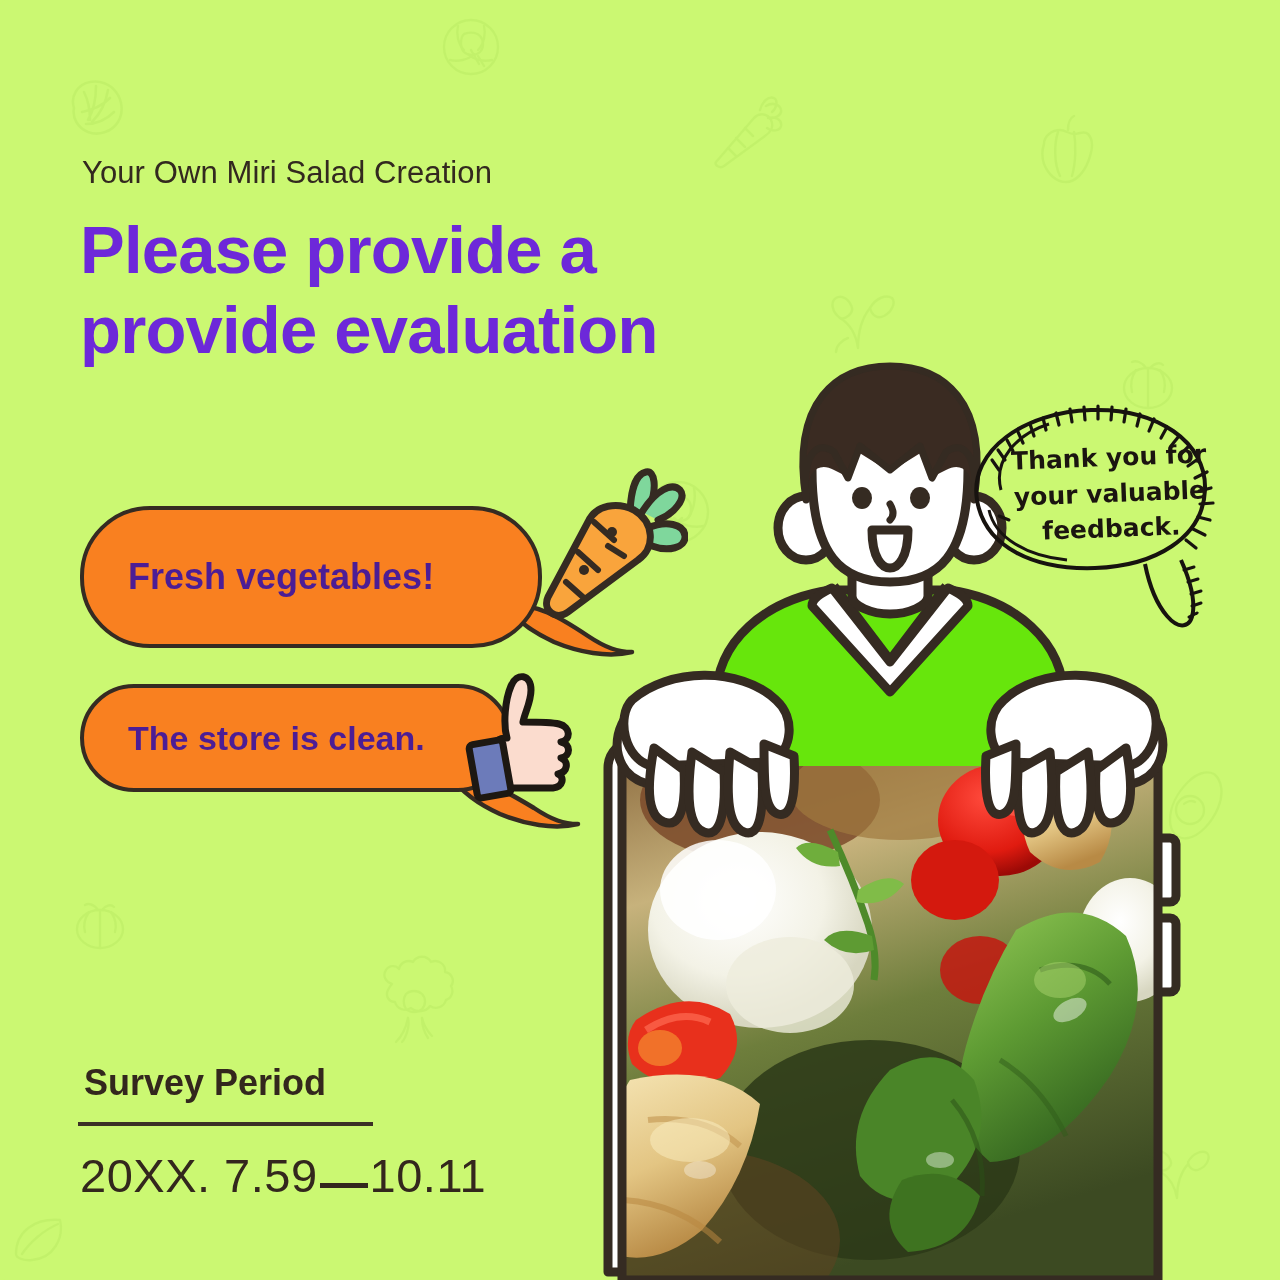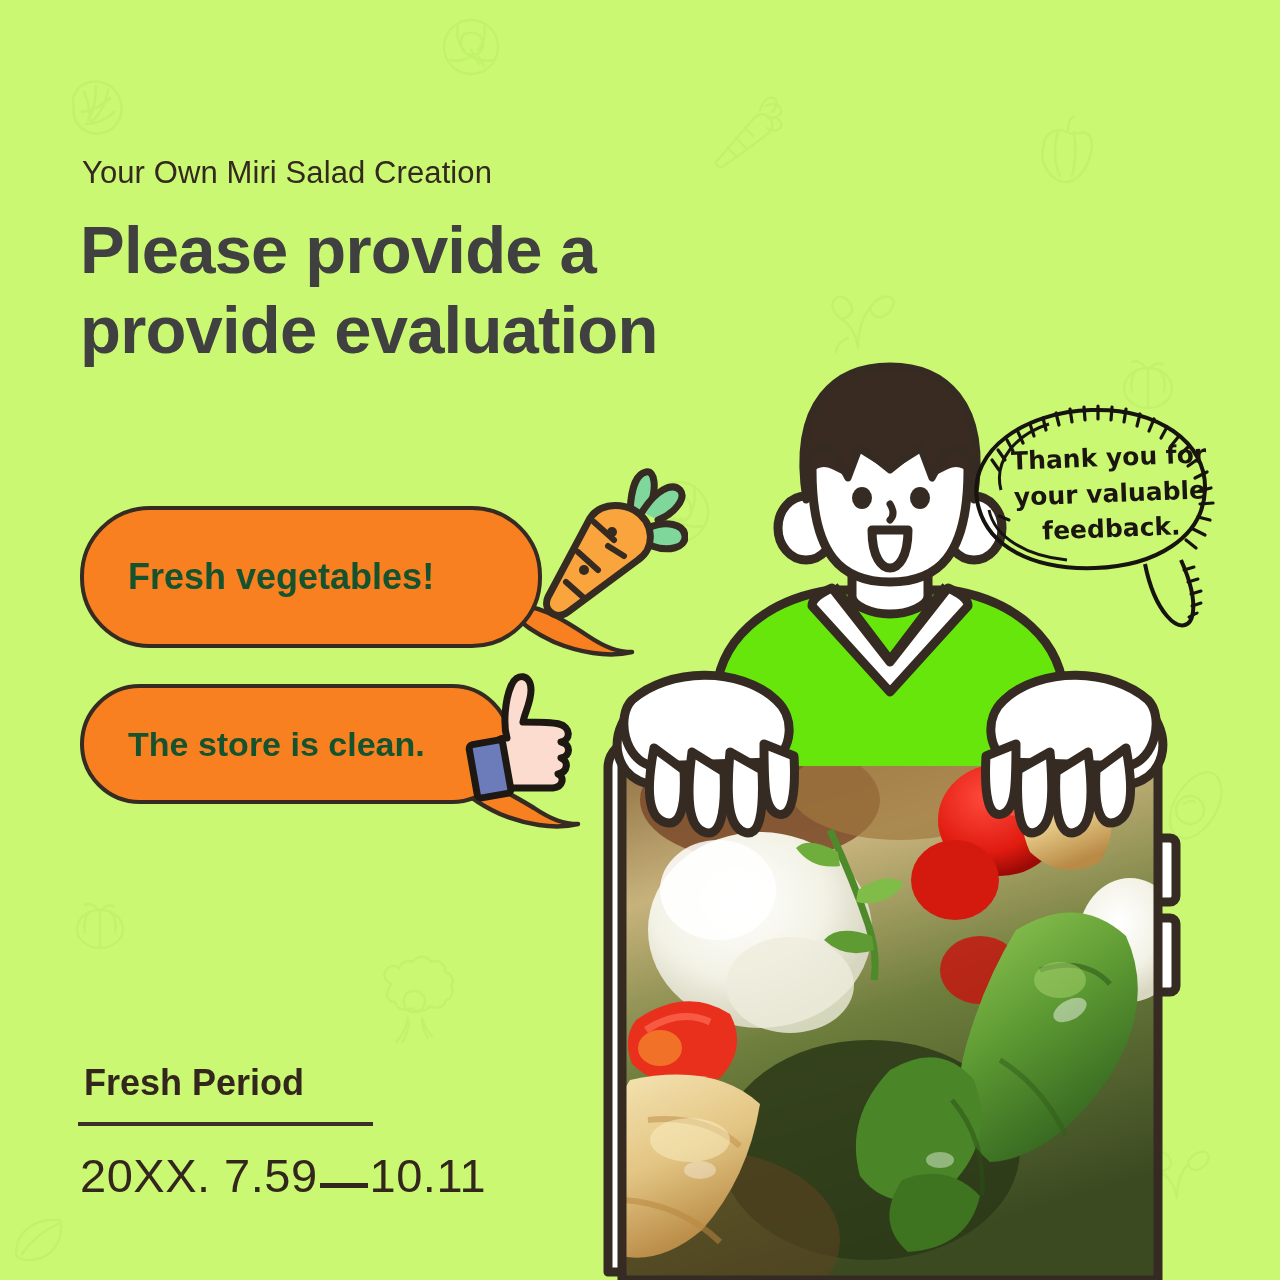--- a/index.html
+++ b/index.html
@@ -33,38 +33,38 @@
   .eyebrow {
     position:absolute; left:82px; top:155px;
     font-size:31px; font-weight:400; color:#33291F;
     letter-spacing:.1px;
     z-index:5;
   }
   .headline {
     position:absolute; left:80px; top:210px;
     width:740px;
     font-size:67px; font-weight:700; line-height:1.19;
-    color:#404040; letter-spacing:-.8px;
+    color:#6d28d9; letter-spacing:-.8px;
     z-index:5;
   }
 
   
   .bubble-wrap { position:absolute; z-index:8; }
   .bubble {
     position:relative;
     background:#F98020;
     border:4px solid #352B22;
     border-radius:70px;
     display:flex; align-items:center;
     padding:12px 44px;
-    color:#14532d;
+    color:#4c1d95;
     font-weight:700;
   }
   .bubble-1 { width:462px; height:142px; font-size:36px; }
-  .bubble-2 { width:432px; height:120px; font-size:34px; }
+  .bubble-2 { width:432px; height:108px; font-size:34px; }
   .bubble-tail { position:absolute; z-index:7; }
 
   
   .carrot { position:absolute; left:538px; top:460px; z-index:9; }
 
   
   .thumb { position:absolute; left:455px; top:668px; z-index:10; }
 
   
   .survey-title {
@@ -264,21 +264,21 @@
                  C 80 54, 96 54, 104 56 C 116 59, 116 72, 106 74
                  C 116 76, 116 88, 106 90
                  C 114 93, 113 104, 103 106
                  C 110 109, 108 119, 98 120
                  L 54 120 C 44 120, 40 112, 40 104 L 40 80 C 40 72, 45 70, 52 70 Z" fill="#FBDCCE"></path>
         <rect x="18" y="74" width="34" height="54" rx="4" transform="rotate(-10 35 101)" fill="#6C7BBA"></rect>
       </g>
     </svg>
   </div>
 
-  <div class="survey-title">Fresh Period</div>
+  <div class="survey-title">Survey Period</div>
   <div class="survey-rule"></div>
   <div class="survey-dates">
     <span>20XX. 7.59</span><span class="date-dash"></span><span>10.11</span>
   </div>
 
   <svg class="scene" viewBox="0 0 1280 1280">
     <defs>
 
       <linearGradient id="saladBase" x1="0" y1="0" x2="0.3" y2="1">
         <stop offset="0%" stop-color="#8C6B3F"></stop>

